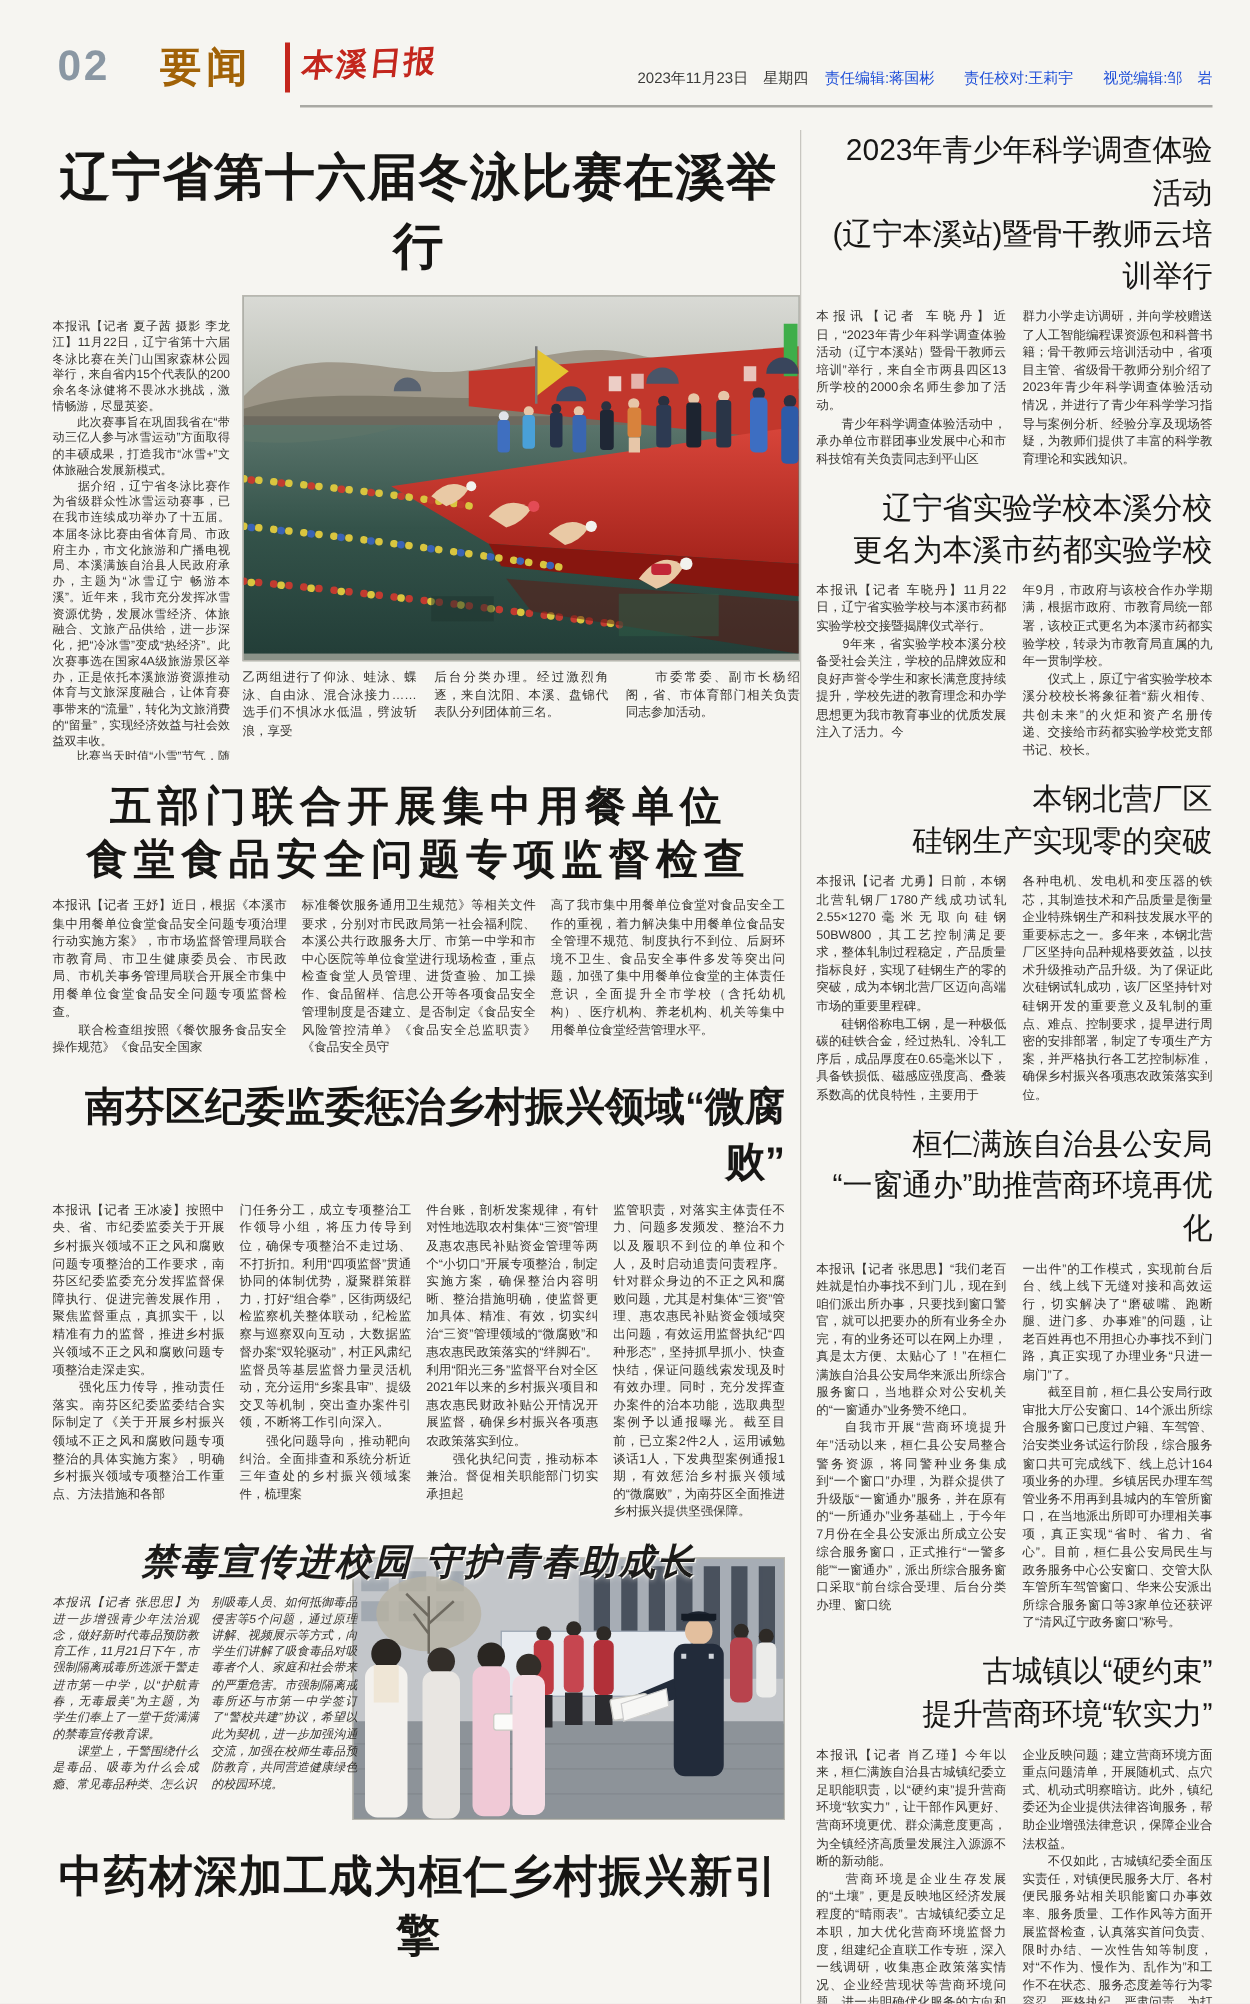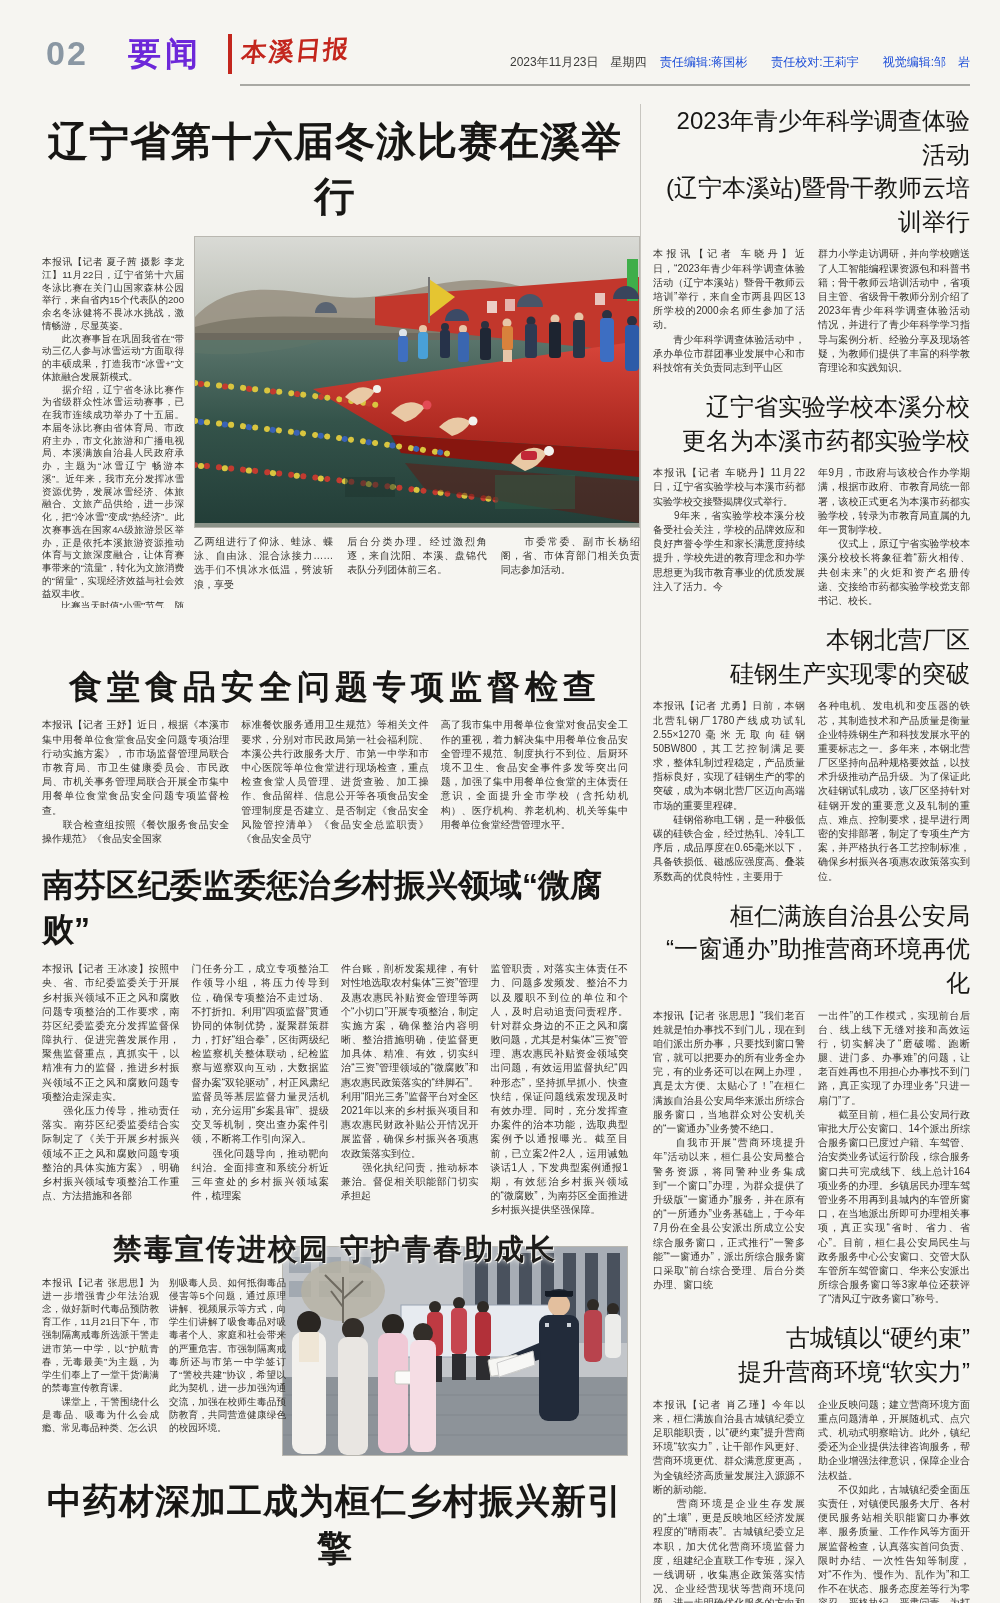--- a/index.html
+++ b/index.html
@@ -5,21 +5,21 @@
   * { margin:0; padding:0; box-sizing:border-box; }
   body { font-family:"Liberation Sans", sans-serif; background:#e9e8e4; }
   .page { width:1000px; height:1603px; background:#f6f5f1; position:relative;
           padding:28px 30px 0 42px; overflow:hidden; color:#2e2d2b; }
 
   
   .masthead { position:relative; height:66px; }
   .page-num { position:absolute; left:4px; top:6px; font-size:34px; font-weight:bold;
               color:#8a97a3; letter-spacing:2px; }
   .section-name { position:absolute; left:86px; top:4px; font-size:33px; font-weight:900;
-              color:#6d28d9; letter-spacing:4px; }
+              color:#a16207; letter-spacing:4px; }
   .logo-bar { position:absolute; left:186px; top:6px; width:4px; height:40px; background:#c3261d; }
   .paper-name { position:absolute; left:200px; top:6px; font-size:25px; font-weight:bold;
               color:#c3261d; transform:skewX(-8deg) rotate(-2deg);
               font-family:"Liberation Serif", serif; letter-spacing:2px; }
   .head-date { position:absolute; left:468px; top:26px; font-size:12px; color:#3a3a38; }
   .head-credits { position:absolute; right:0; top:26px; font-size:12px; color:#1d4ed8; }
   .head-rule { position:absolute; left:198px; right:0; top:56px; height:2px; background:#a9a9a4; }
 
   
   .content { display:flex; margin-top:10px; }
@@ -38,29 +38,29 @@
                overflow:hidden; text-align:justify; white-space:pre-line; color:#35332f;margin-top:20px; }
   .swim-right { flex:1; }
   .photo-frame { border:1px solid #b9b7b0; background:#8a9288; }
   .swim-below { display:flex; gap:14px; margin-top:7px; }
   .swim-below > div { flex:1; font-size:10px; line-height:1.42; text-align:justify;
                       white-space:pre-line; color:#35332f; }
 
   
   .h-canteen { margin-top:16px; font-size:33px; font-weight:900; letter-spacing:5px;
                text-align:center; line-height:1.28; color:#171614; }
-  .h-nanfen { margin-top:18px; font-size:32px; font-weight:900; text-align:left;
+  .h-nanfen { margin-top:18px; font-size:32px; font-weight:900; text-align:right;
               color:#171614; }
   .h-herb { margin-top:14px; font-size:35px; font-weight:900; letter-spacing:1px;
             text-align:center; color:#171614; }
   .cols4 { display:flex; gap:12px; margin-top:10px; }
   .cols4 > div { flex:1; }
 
   
-  .drug-sec { position:relative; height:234px; margin-top:12px; }
+  .drug-sec { position:relative; height:234px; margin-top:12px;font-style:italic; }
   .drug-title { position:absolute; top:0; left:0; right:0; text-align:center; z-index:2;
                 font-size:29px; font-weight:900; letter-spacing:2px; color:#1c1b19;
                 text-shadow:0 0 5px #f6f5f1, 1px 1px 0 #f6f5f1, -1px -1px 0 #f6f5f1; }
   .drug-photo { position:absolute; right:0; top:16px; width:346px; height:210px; }
   .drug-cols { position:absolute; left:0; top:46px; width:244px; height:186px;
                display:flex; gap:10px; overflow:hidden; }
   .drug-cols > div { flex:1; font-size:9.6px; line-height:1.38; text-align:justify;
                      white-space:pre-line; color:#35332f; }
 
   
@@ -207,21 +207,21 @@
             <div class="swim-below">
               <div>乙两组进行了仰泳、蛙泳、蝶泳、自由泳、混合泳接力……选手们不惧冰水低温，劈波斩浪，享受</div>
               <div>后台分类办理。经过激烈角逐，来自沈阳、本溪、盘锦代表队分列团体前三名。</div>
               <div>　　市委常委、副市长杨绍阁，省、市体育部门相关负责同志参加活动。</div>
             </div>
           </div>
         </div>
       </section>
 
       <section>
-        <h2 class="h-canteen"><br>
+        <h2 class="h-canteen"><span>五部门联合开展集中用餐单位</span><br>
         <span>食堂食品安全问题专项监督检查</span></h2>
         <div class="cols4">
           <div class="body-text">本报讯【记者 王妤】近日，根据《本溪市集中用餐单位食堂食品安全问题专项治理行动实施方案》，市市场监督管理局联合市教育局、市卫生健康委员会、市民政局、市机关事务管理局联合开展全市集中用餐单位食堂食品安全问题专项监督检查。
 　　联合检查组按照《餐饮服务食品安全操作规范》《食品安全国家</div>
           <div class="body-text">标准餐饮服务通用卫生规范》等相关文件要求，分别对市民政局第一社会福利院、本溪公共行政服务大厅、市第一中学和市中心医院等单位食堂进行现场检查，重点检查食堂人员管理、进货查验、加工操作、食品留样、信息公开等各项食品安全管理制度是否建立、是否制定《食品安全风险管控清单》《食品安全总监职责》《食品安全员守</div>
           <div class="body-text">高了我市集中用餐单位食堂对食品安全工作的重视，着力解决集中用餐单位食品安全管理不规范、制度执行不到位、后厨环境不卫生、食品安全事件多发等突出问题，加强了集中用餐单位食堂的主体责任意识，全面提升全市学校（含托幼机构）、医疗机构、养老机构、机关等集中用餐单位食堂经营管理水平。</div>
         </div>
       </section>
 
       <section>

